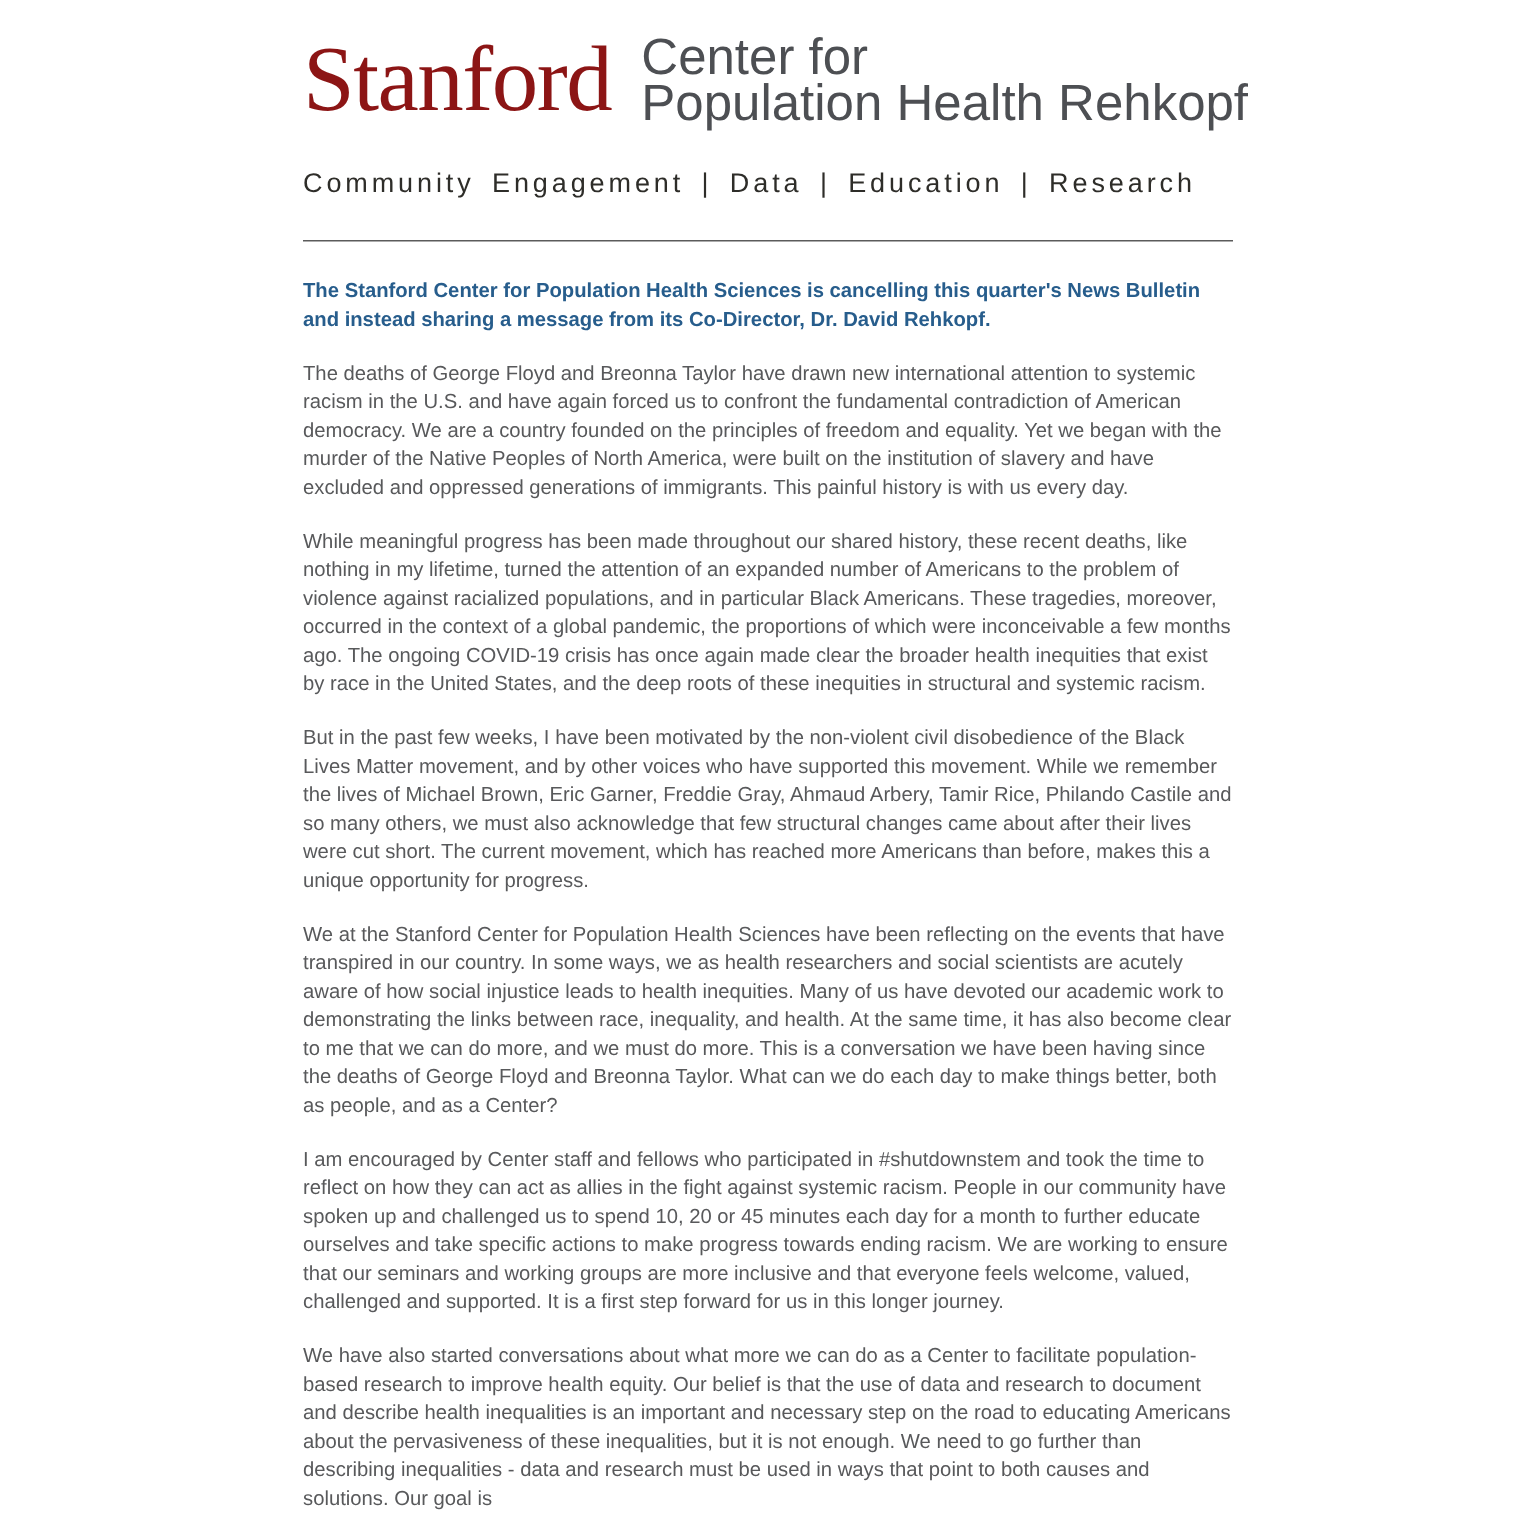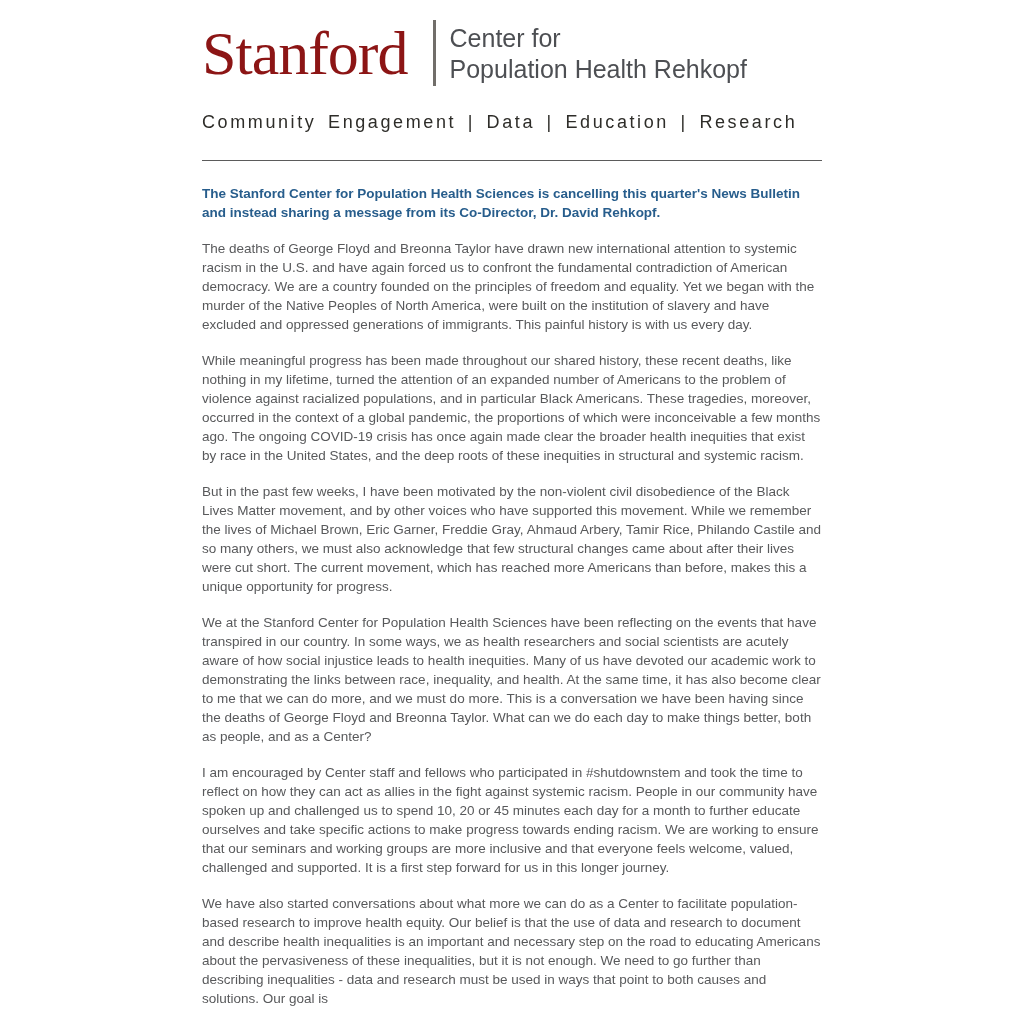--- a/index.html
+++ b/index.html
@@ -24,31 +24,31 @@
   .logo-row {
     display: flex;
     align-items: stretch;
   }
   .wordmark {
     font-family: "Liberation Serif", "DejaVu Serif", serif;
     color: #8C1515;
     font-size: 62px;
     line-height: 66px;
     letter-spacing: -1px;
-    padding-right: 25px;
+    padding-right: 6px;
     white-space: nowrap;
   }
   .logo-divider {
     width: 3px;
     background: #716e6a;
     margin-right: 14px;
   }
   .org-name {
     color: #4d4f53;
-    font-size: 25px;
+    font-size: 34px;
     line-height: 31px;
     padding-top: 3px;
     white-space: nowrap;
   }
   .tagline {
     margin-top: 26px;
     color: #2e2d29;
     font-size: 18px;
     letter-spacing: 2.6px;
     word-spacing: 4px;

